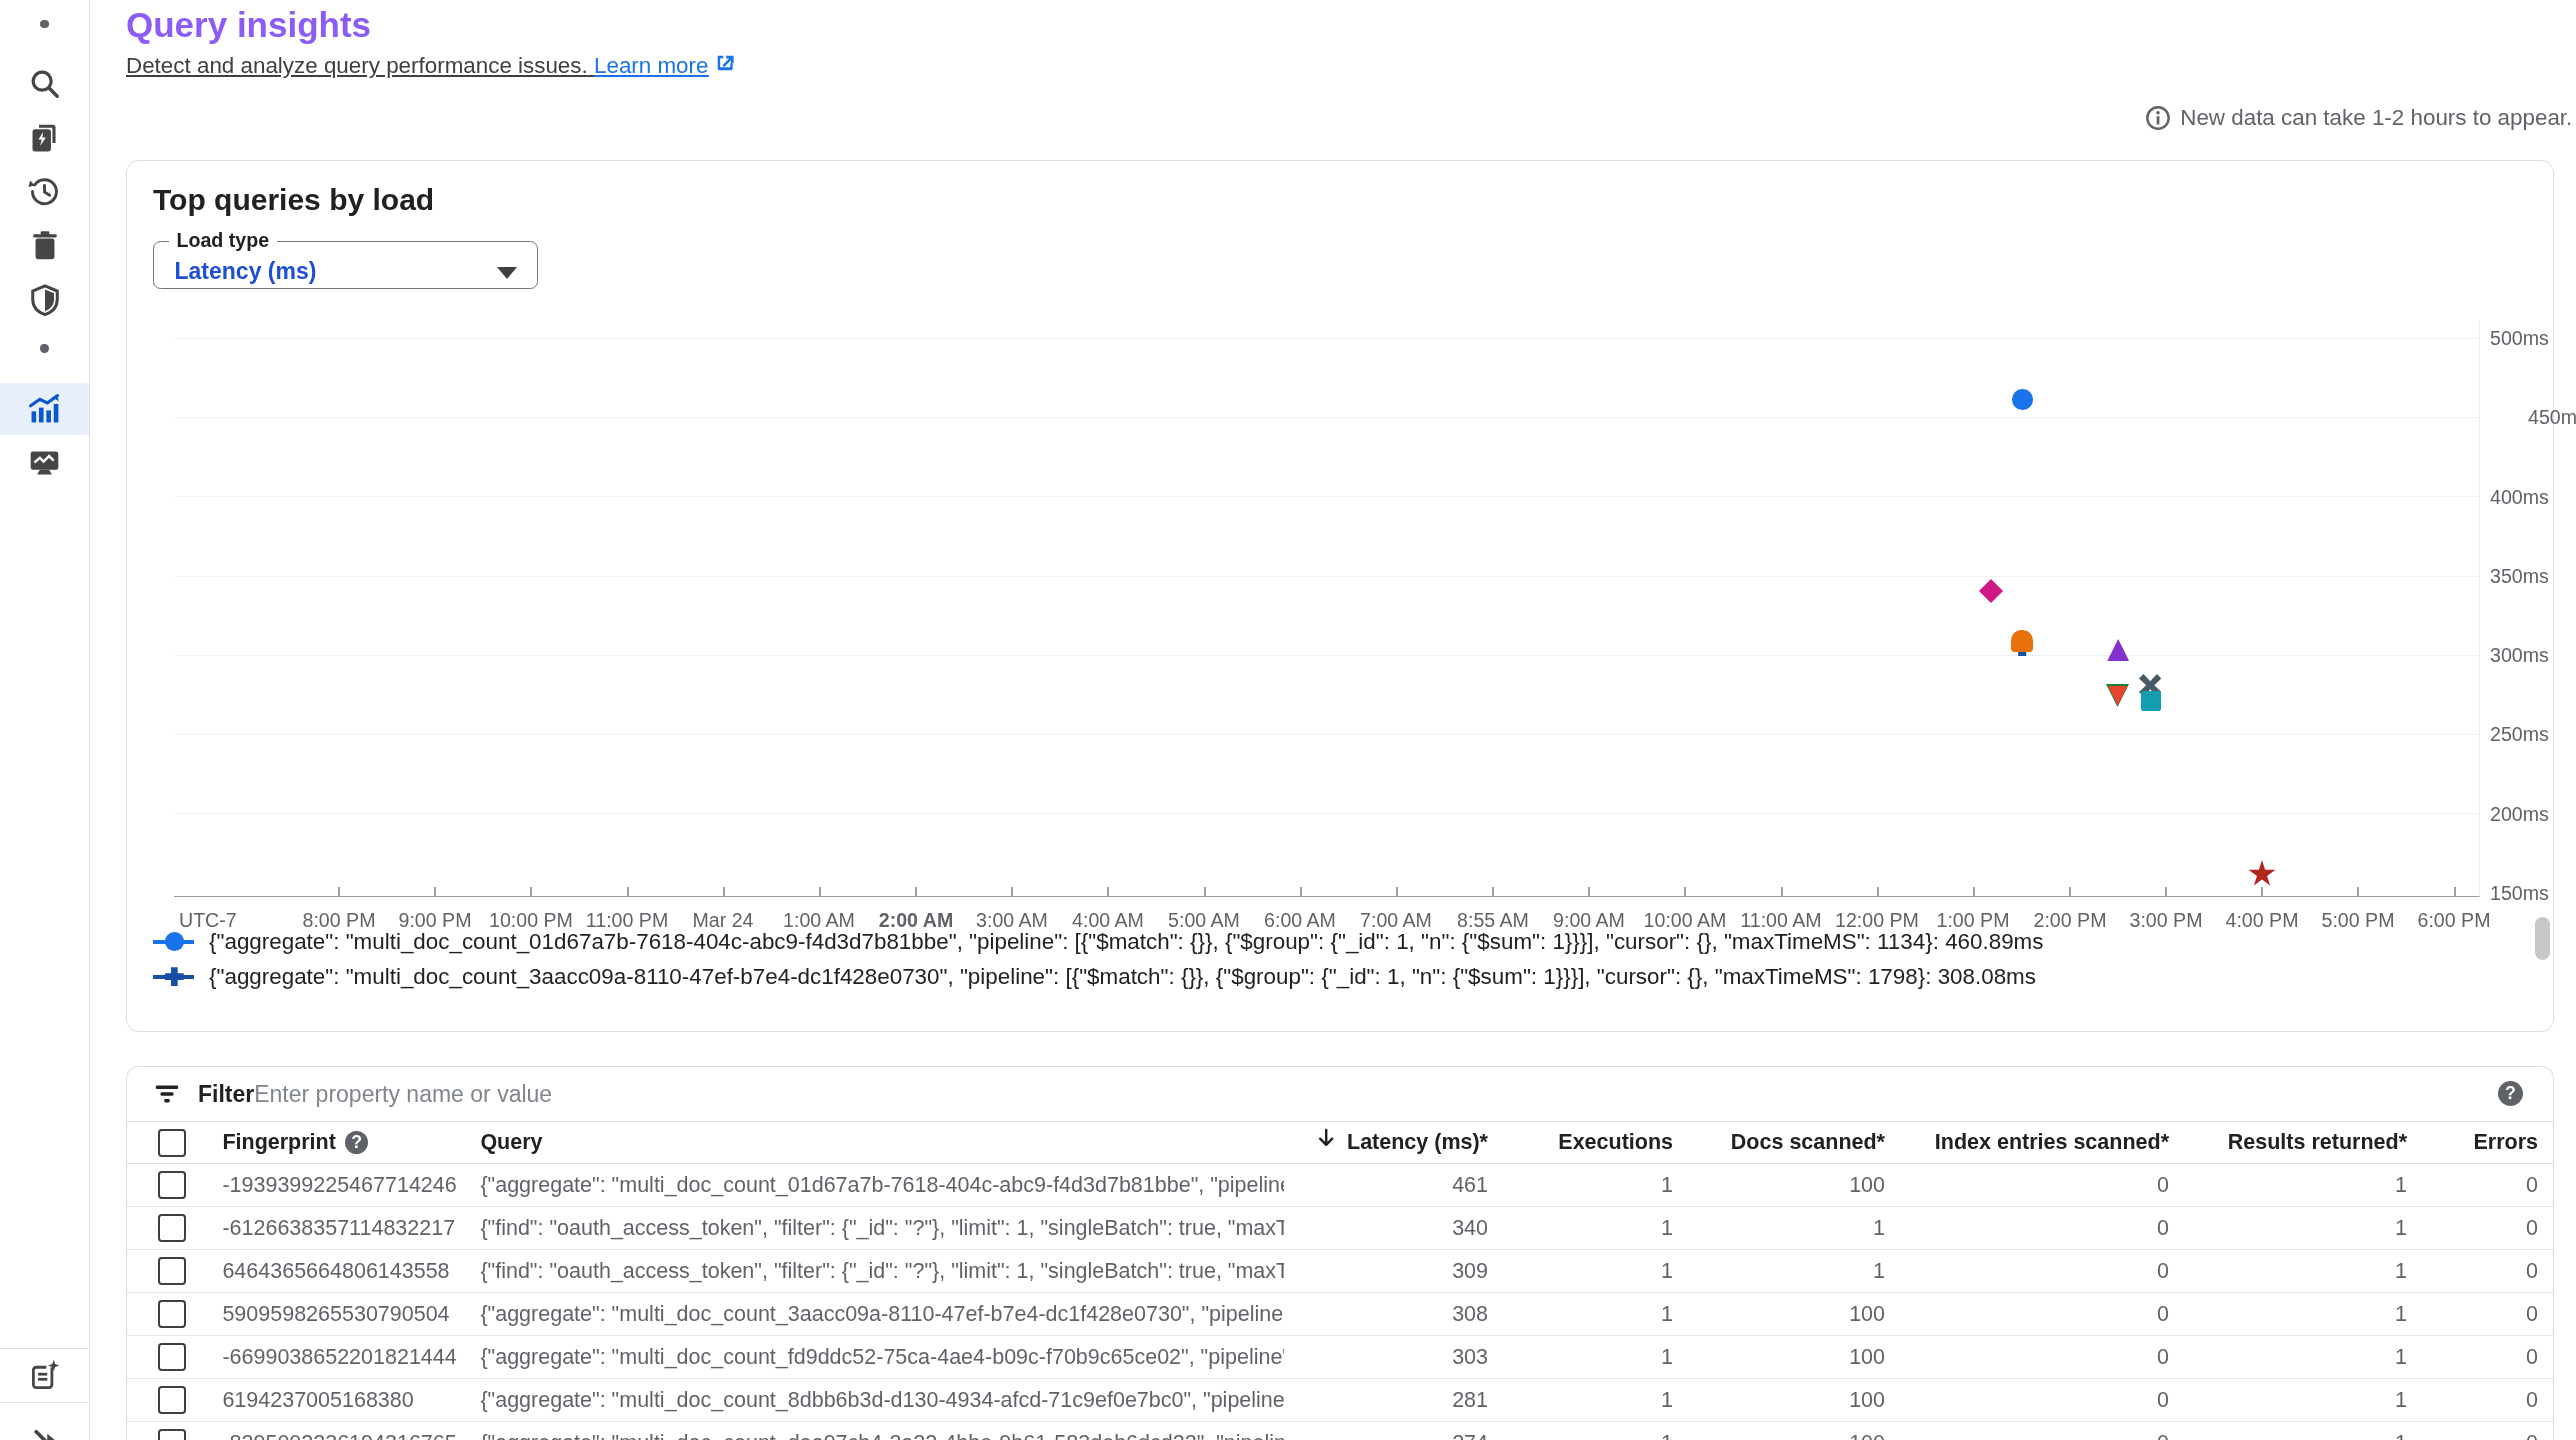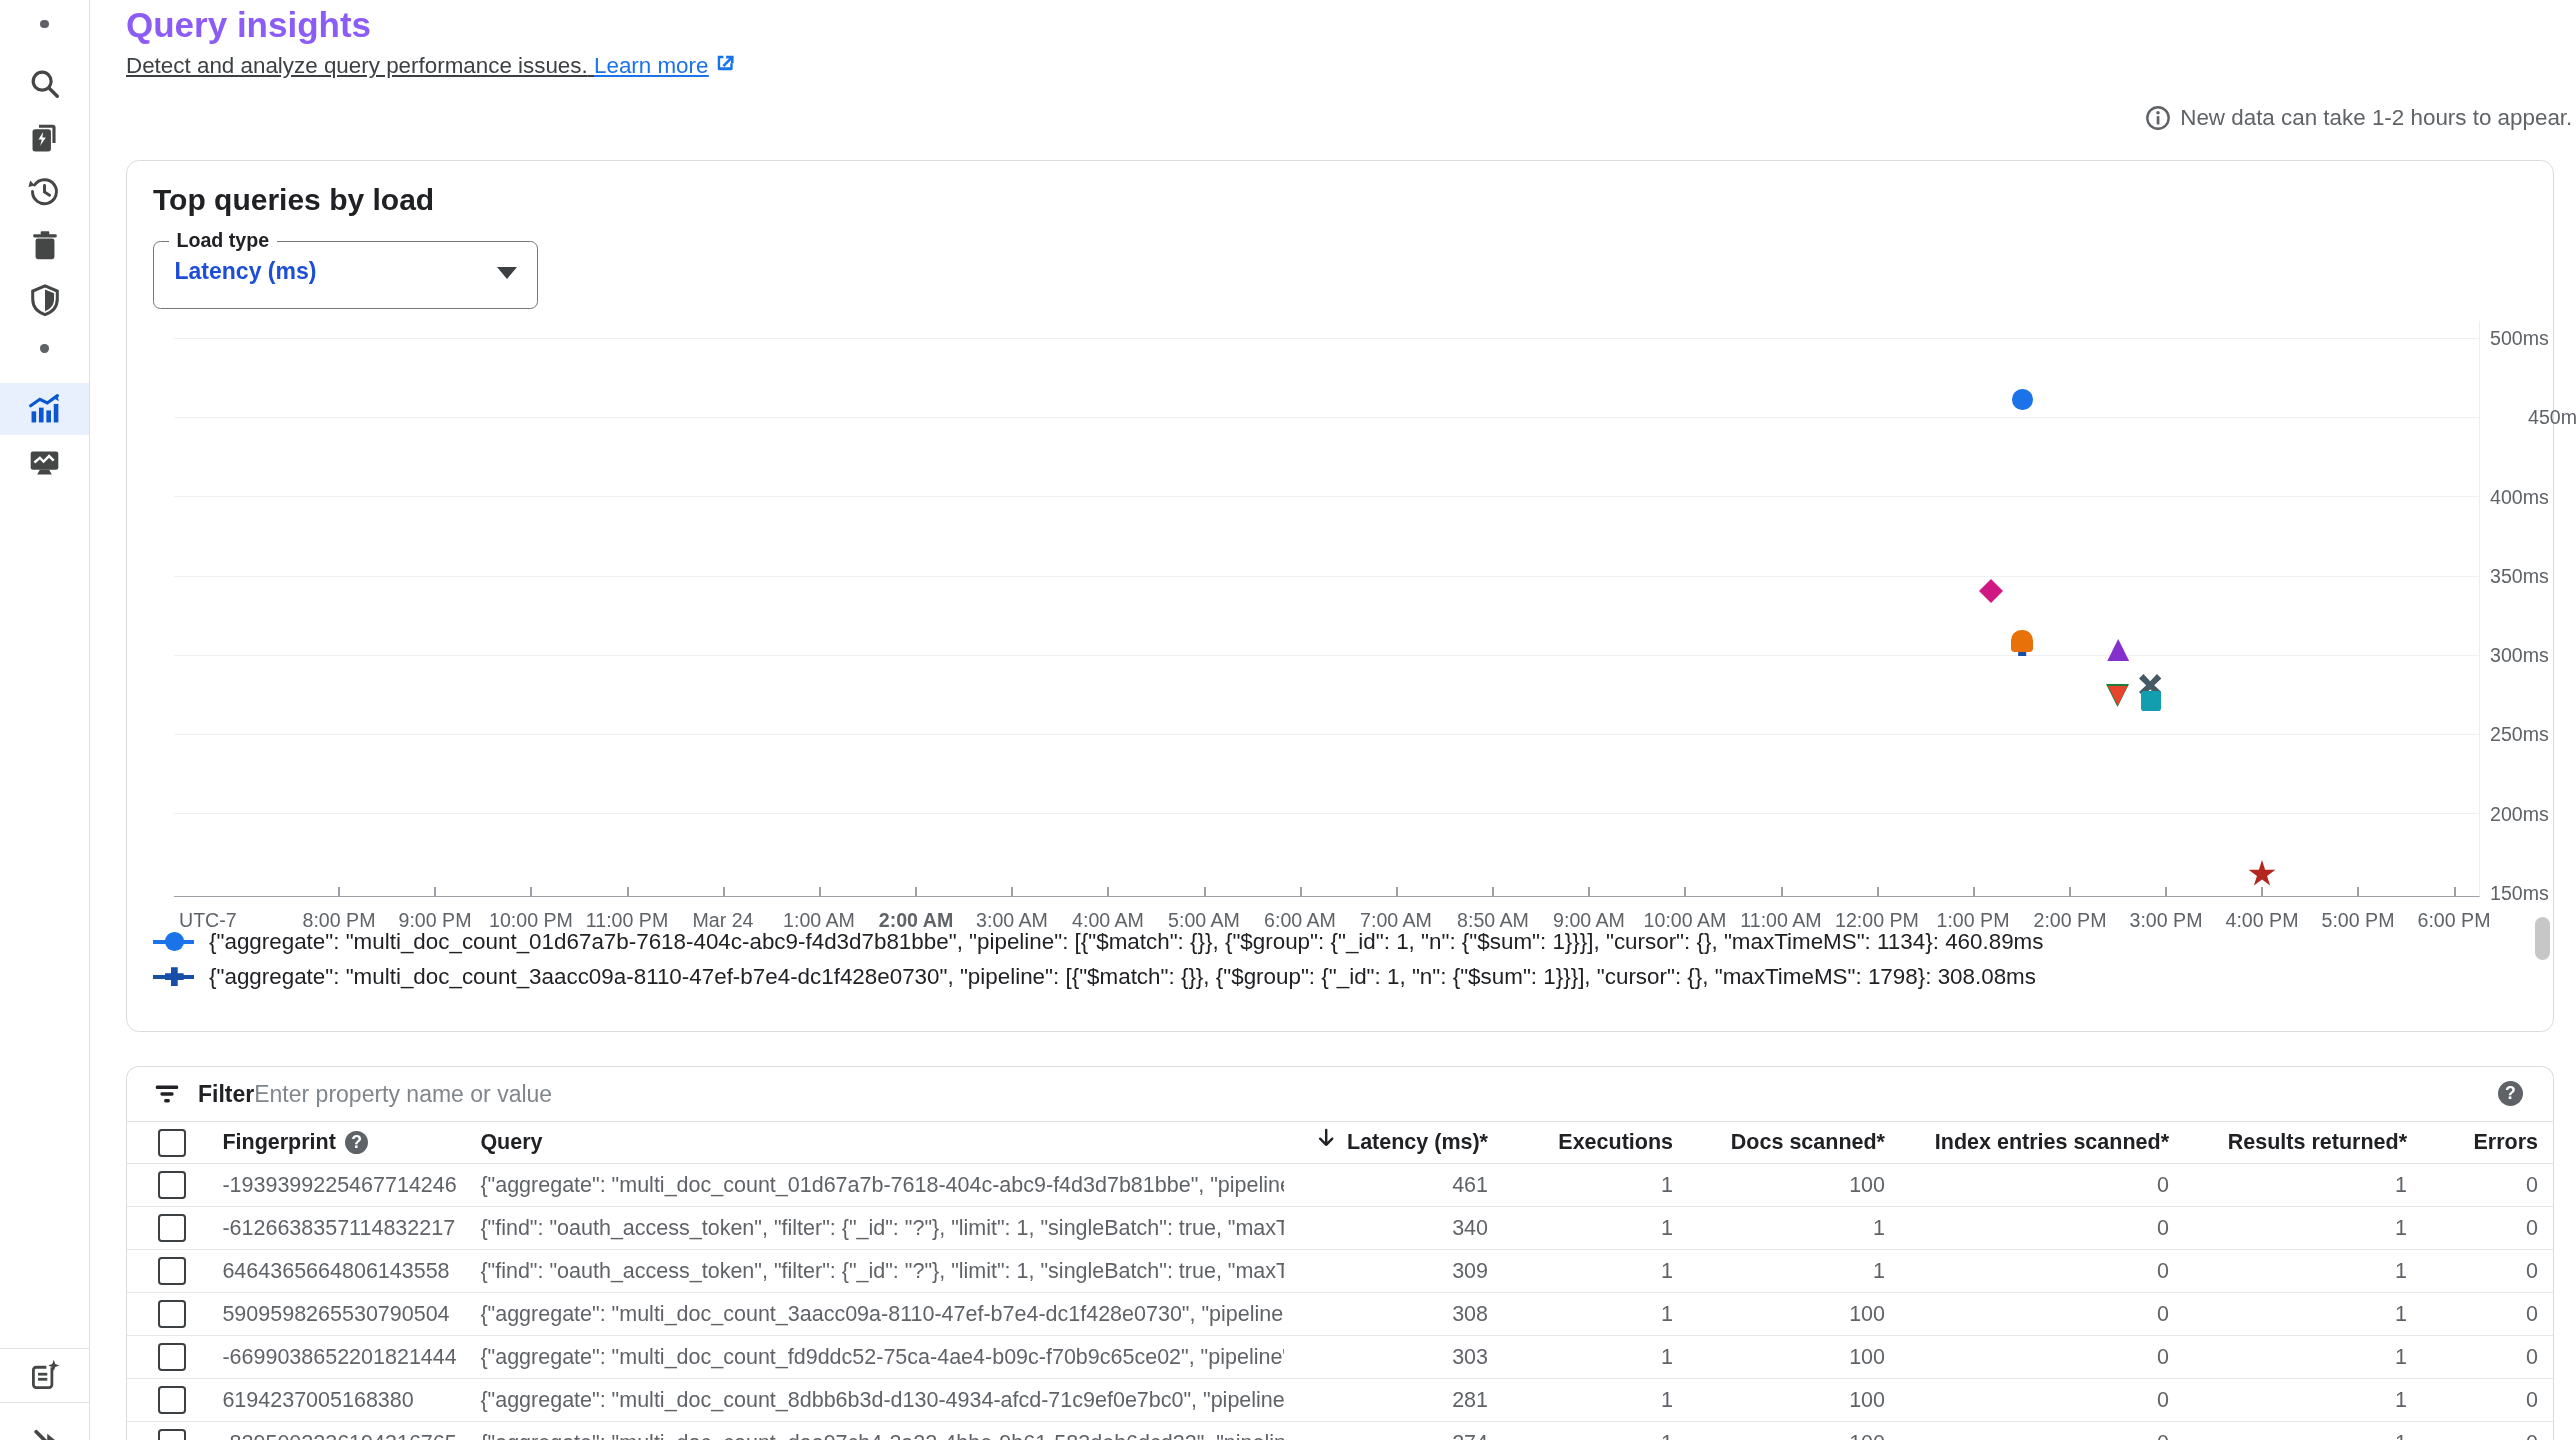--- a/index.html
+++ b/index.html
@@ -32,21 +32,21 @@
   .trange .caret { display:inline-block; width:0; height:0; border-left:10.3px solid transparent;
     border-right:10.3px solid transparent; border-top:12px solid #3c4043; margin-left:15px; vertical-align:1.9px; }
 
   #info-note { position:absolute; top:105px; right:3.7px; display:flex; align-items:center; gap:9.3px;
     font-size:22.4px; color:#5f6368; }
 
   
   #chart-card { position:absolute; left:126px; top:160px; width:2428px; height:872px;
     border:1.9px solid #dadce0; border-radius:13px; background:#fff; }
   #chart-title { position:absolute; left:26px; top:22.4px; font-size:30px; font-weight:700; color:#202124; }
-  #load-type { position:absolute; left:26px; top:80px; width:385px; height:68px;
+  #load-type { position:absolute; left:26px; top:80px; width:385px; height:48px;
     border:1.9px solid #747775; border-radius:7.5px; cursor:pointer; background:#fff; }
   #load-type .fl-label { position:absolute; left:15px; top:-13px; background:#fff; padding:0 7.5px;
     font-size:19.6px; font-weight:700; color:#202124; }
   #load-type .dd-value { position:absolute; left:20.5px; top:16px; font-size:23px; color:#1d4ed8;font-weight:bold; }
   #load-type .dd-caret { position:absolute; right:20.5px; top:25px; width:0; height:0;
     border-left:10.3px solid transparent; border-right:10.3px solid transparent; border-top:12px solid #3c4043; }
 
   #plot { position:absolute; left:47px; top:160px; width:2306px; height:576px;
     border-bottom:1.9px solid #9aa0a6; border-right:1.9px solid #eceef0; }
   .gridline { position:absolute; left:0; width:2306px; height:0; border-top:1.9px solid #eef0f2; }
@@ -270,21 +270,21 @@
         <div class="xtick-label abs" style="left: 404px; top: 748px;">10:00 PM</div>
         <div class="xtick-label abs" style="left: 500px; top: 748px;">11:00 PM</div>
         <div class="xtick-label abs" style="left: 596px; top: 748px;">Mar 24</div>
         <div class="xtick-label abs" style="left: 692px; top: 748px;">1:00 AM</div>
         <div class="xtick-label abs" style="left: 789px; top: 748px; font-weight: bold;">2:00 AM</div>
         <div class="xtick-label abs" style="left: 885px; top: 748px;">3:00 AM</div>
         <div class="xtick-label abs" style="left: 981px; top: 748px;">4:00 AM</div>
         <div class="xtick-label abs" style="left: 1077px; top: 748px;">5:00 AM</div>
         <div class="xtick-label abs" style="left: 1173px; top: 748px;">6:00 AM</div>
         <div class="xtick-label abs" style="left: 1269px; top: 748px;">7:00 AM</div>
-        <div class="xtick-label abs" style="left: 1366px; top: 748px;">8:50 AM</div>
+        <div class="xtick-label abs" style="left: 1366px; top: 748px;">8:55 AM</div>
         <div class="xtick-label abs" style="left: 1462px; top: 748px;">9:00 AM</div>
         <div class="xtick-label abs" style="left: 1558px; top: 748px;">10:00 AM</div>
         <div class="xtick-label abs" style="left: 1654px; top: 748px;">11:00 AM</div>
         <div class="xtick-label abs" style="left: 1750px; top: 748px;">12:00 PM</div>
         <div class="xtick-label abs" style="left: 1846px; top: 748px;">1:00 PM</div>
         <div class="xtick-label abs" style="left: 1943px; top: 748px;">2:00 PM</div>
         <div class="xtick-label abs" style="left: 2039px; top: 748px;">3:00 PM</div>
         <div class="xtick-label abs" style="left: 2135px; top: 748px;">4:00 PM</div>
         <div class="xtick-label abs" style="left: 2231px; top: 748px;">5:00 PM</div>
         <div class="xtick-label abs" style="left: 2327px; top: 748px;">6:00 PM</div>

